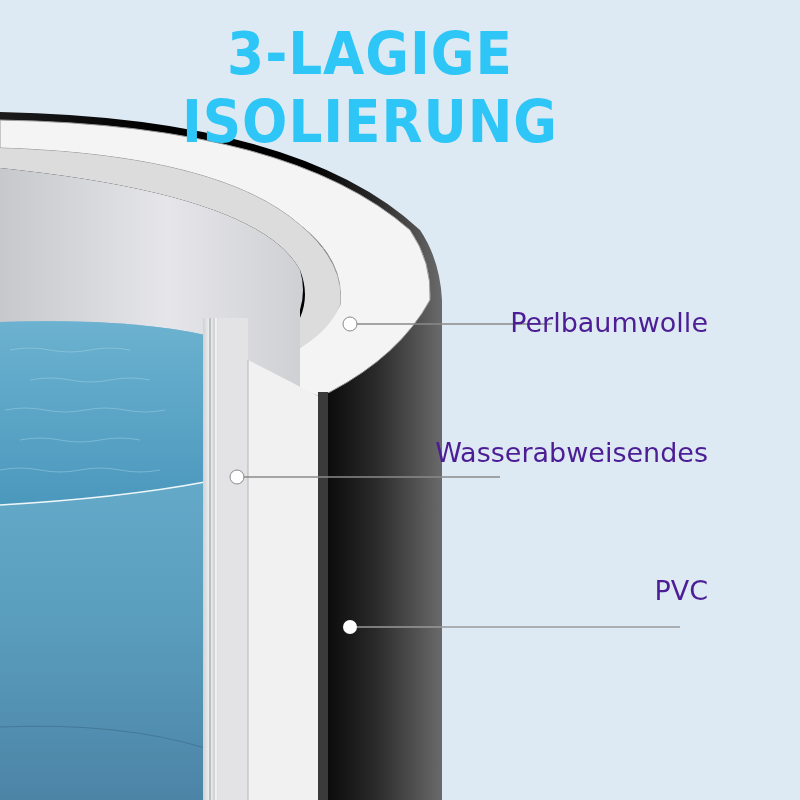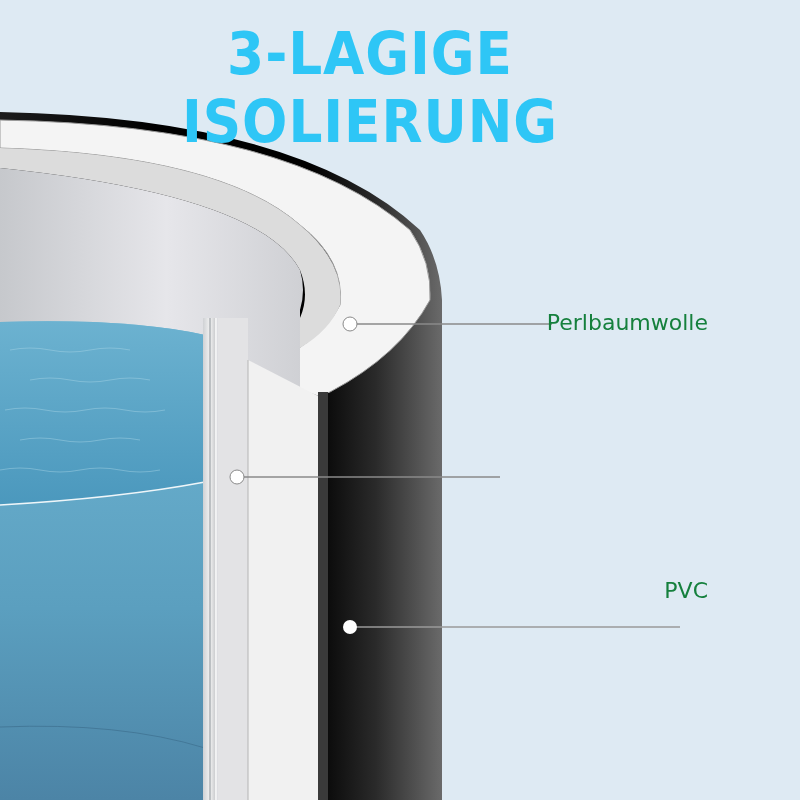--- a/index.html
+++ b/index.html
@@ -15,21 +15,21 @@
     font-family: "DejaVu Sans", sans-serif;
     font-weight: bold; font-size: 58px; letter-spacing: 1px;
     color: #2ec6f6;
     transform: scaleX(0.92);
     transform-origin: center;
   }
   .illustration { position: absolute; left: 0; top: 0; }
   .label {
     position: absolute; right: 32px;
     font-family: "DejaVu Sans", sans-serif;
-    font-size: 22px; color: #15803d; text-align: center; line-height: 34px;
+    font-size: 27px; color: #4c1d95; text-align: center; line-height: 34px;
   }
   .label-perl { top: 306px; }
   .label-poly { top: 436px; }
   .label-pvc { top: 574px; }
 </style>
 </head>
 <body>
 
 <div class="stage">
 
@@ -109,19 +109,20 @@
     </g>
   </svg>
 
   <div class="title">3-LAGIGE ISOLIERUNG</div>
 
   <div class="label label-perl">
     <span>Perlbaumwolle</span>
   </div>
 
   <div class="label label-poly">
+    <div>Wasserabweisendes</div>
   </div>
 
   <div class="label label-pvc">
     <span>PVC</span>
   </div>
 
 </div>
 
 </body></html>

